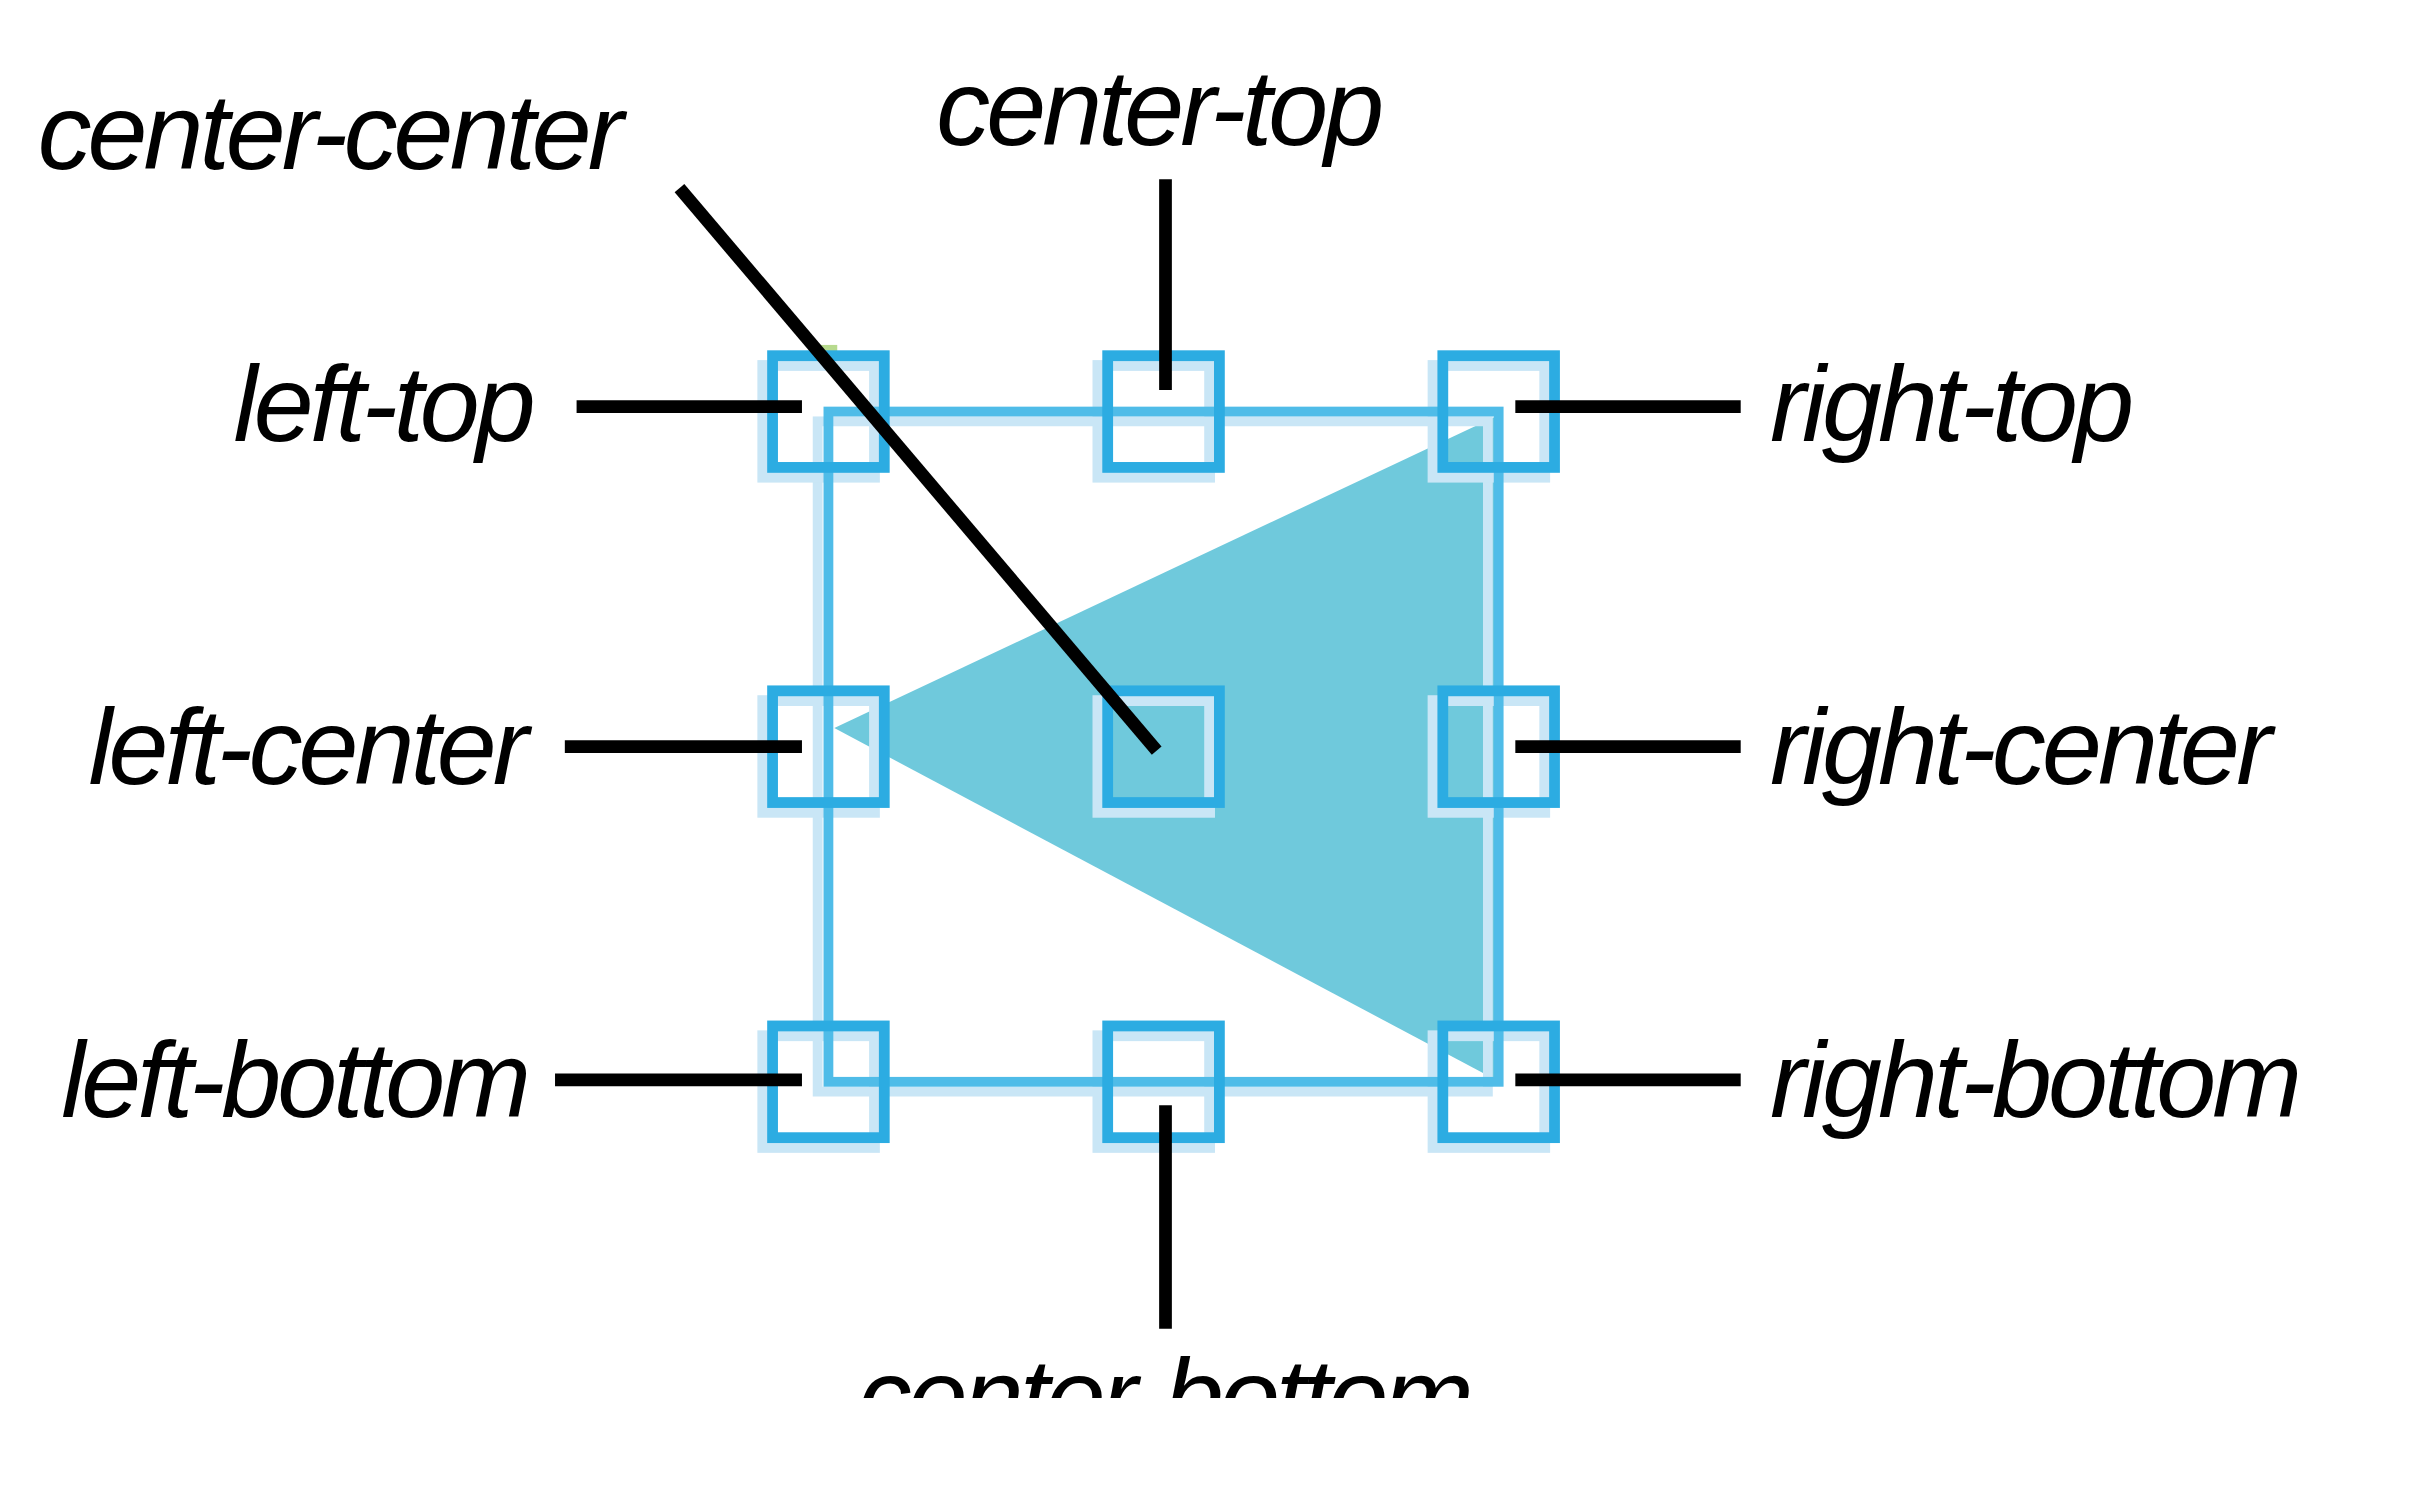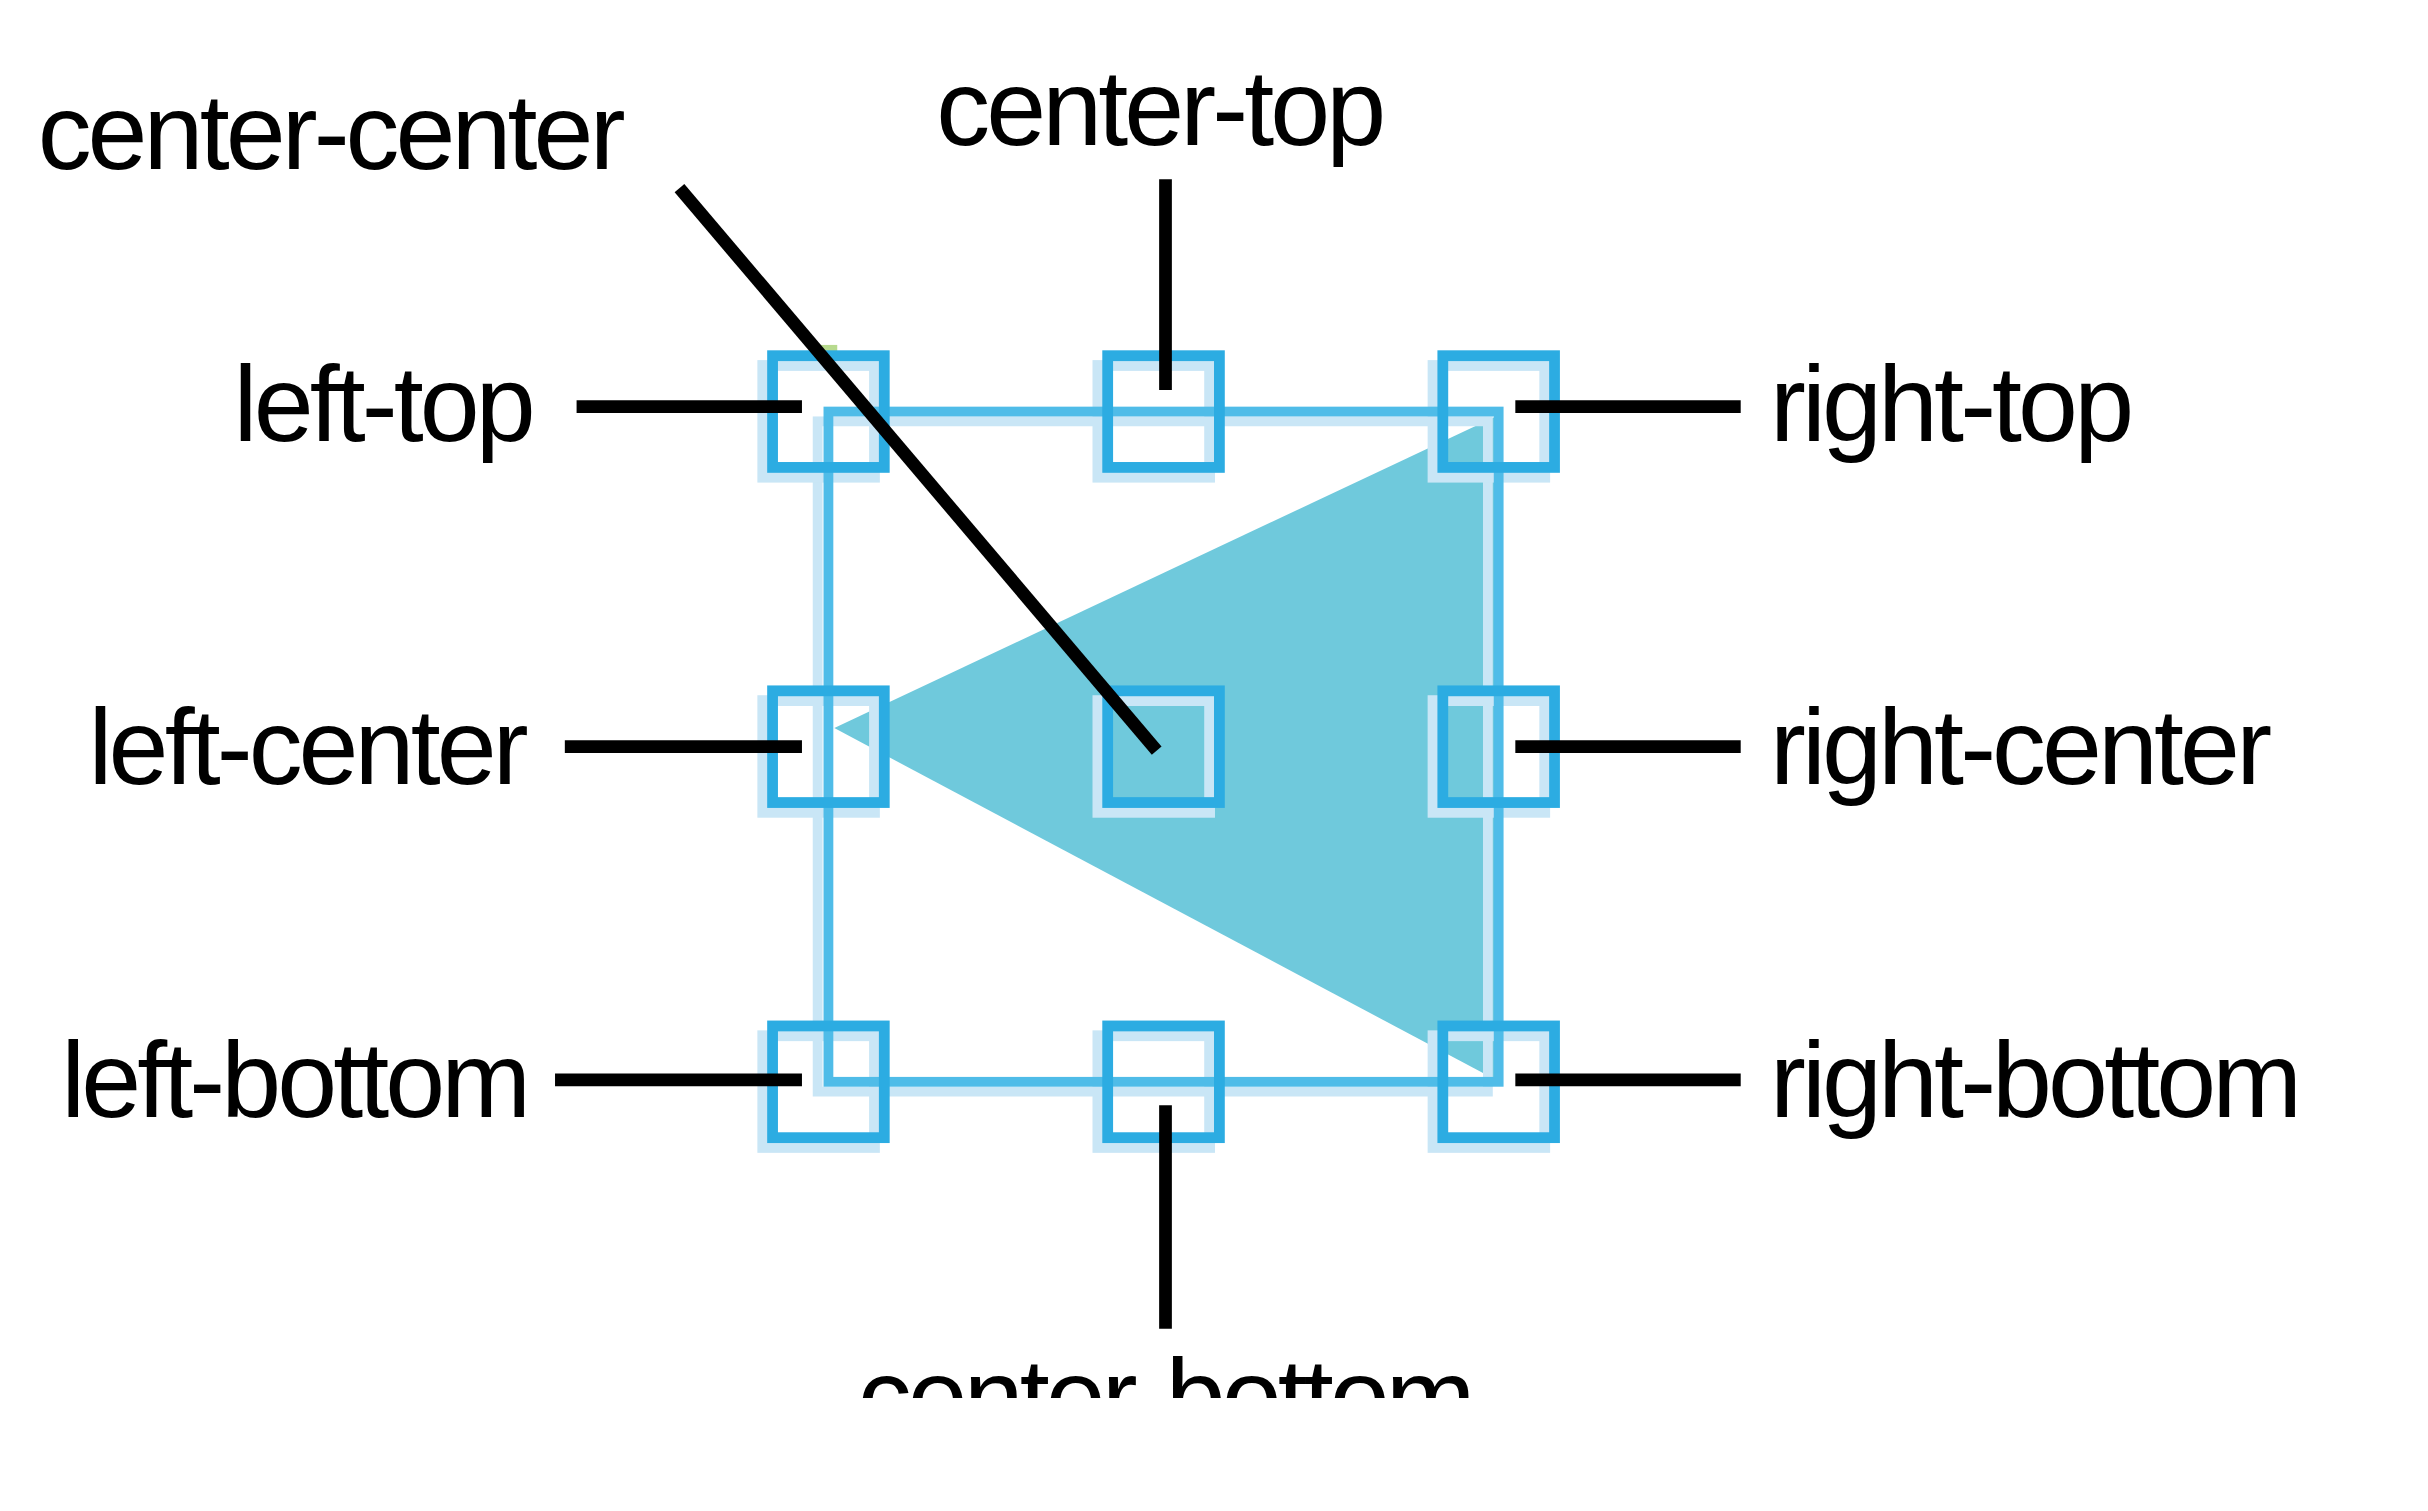--- a/index.html
+++ b/index.html
@@ -2,20 +2,21 @@
 <html style="--background: #ffffff; --triangle: #6FC9DC; --handle-stroke: #2CACE2; --box-stroke: #4FBCE8; --echo: #C9E6F6; --leader: #000000; --speck: #B7DA8E;"><head>
 <meta charset="utf-8">
 <style>
   html, body { margin: 0; padding: 0; background: #ffffff; }
   .stage {
     position: relative;
     width: 2429px;
     height: 1398px;
     background: var(--background, #ffffff);
     overflow: hidden;
+    font-style: italic;
   }
   svg { display: block; }
   text.label {
     font-family: "Liberation Sans", sans-serif;
     font-size: 110px;
     letter-spacing: -4px;
     fill: var(--leader, #000000);
   }
   .triangle   { fill: var(--triangle, #6FC9DC); }
   .box-main   { fill: none; stroke: var(--box-stroke, #4FBCE8);   stroke-width: 10; }

